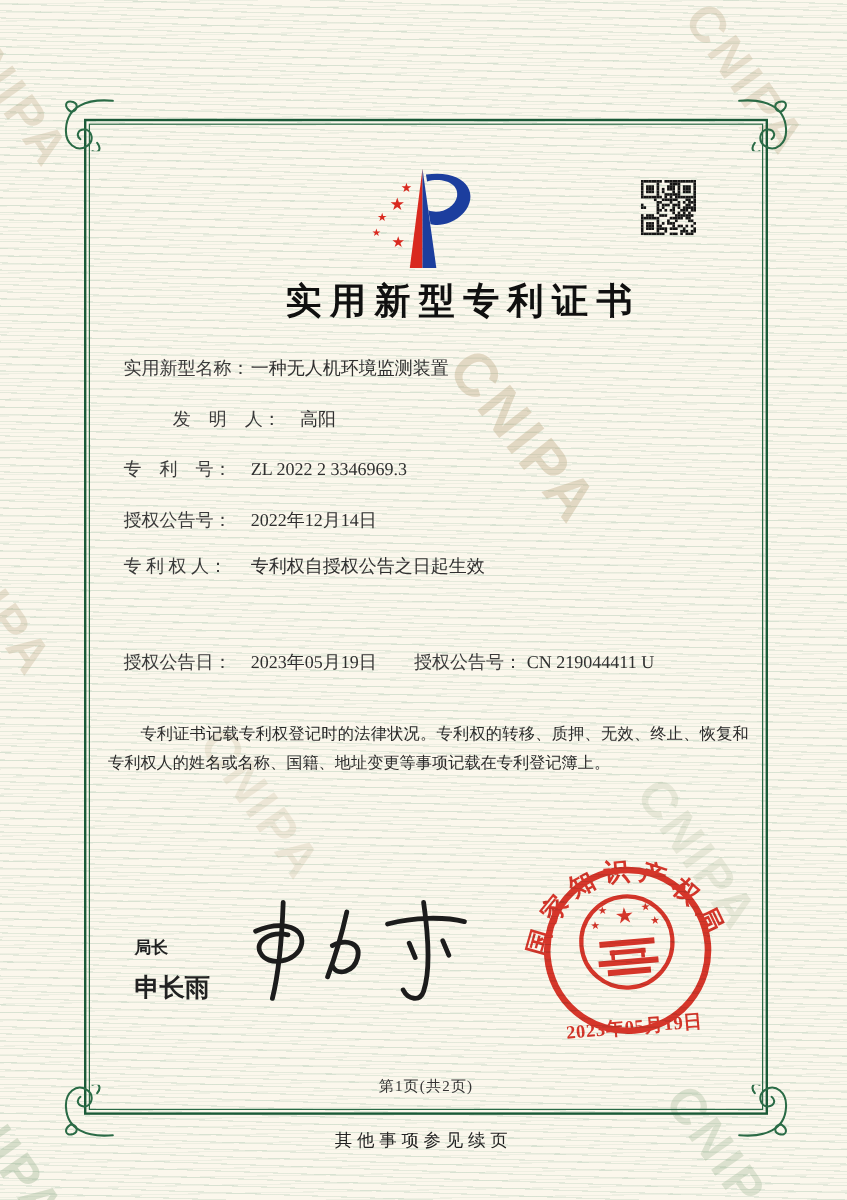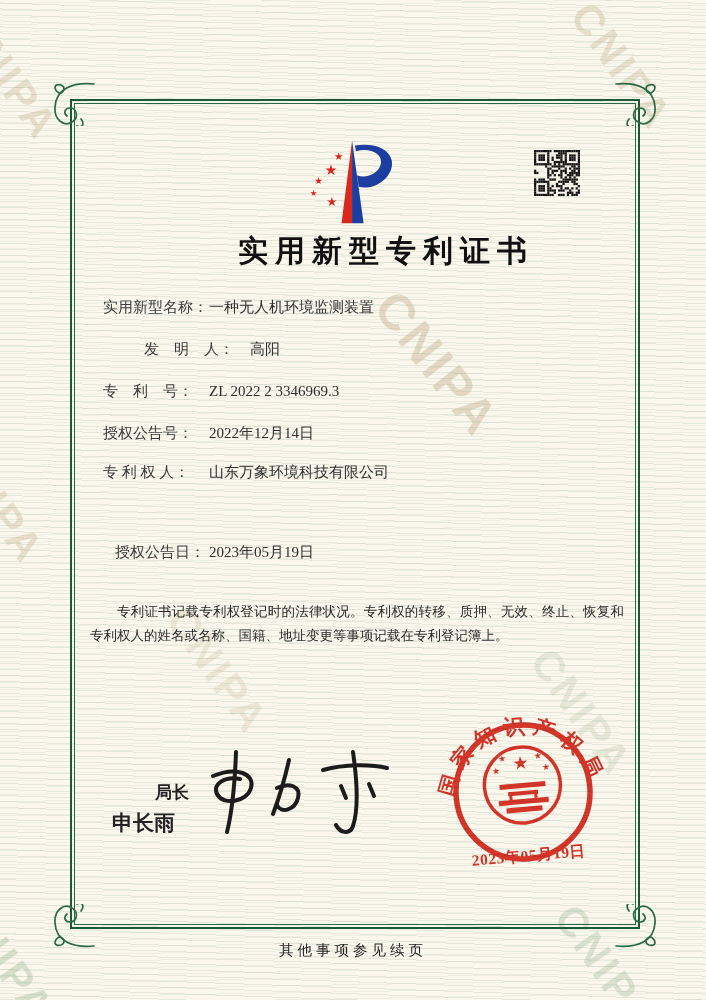--- a/index.html
+++ b/index.html
@@ -53,35 +53,35 @@
   .qr svg{width:46px;height:46px;fill:#141414;}
   .title{
     left:70px;top:231px;width:632px;margin:0;text-align:center;
     font-size:30px;font-weight:bold;letter-spacing:7px;color:#101010;
   }
   
   .row{left:103px;font-size:15px;color:#3a3a3a;white-space:nowrap;}
   .row .lbl{display:inline-block;width:102px;white-space:pre;}
   .row .val{margin-left:4px;color:#2f2f2f;}
   .r1{top:298px;font-family:Liberation Serif, serif;} .r2{top:340px;margin-left:41px;} .r3{top:382px;} .r4{top:424px;}
-  .r5{top:463px;} .r6{top:497px;} .r7a{top:543px;text-align:right;} .r7b{top:543px;left:345px;}
+  .r5{top:463px;} .r6{top:497px;} .r7a{top:543px;} .r7b{top:543px;left:345px;}
   .r6 .val{
     display:inline-block;vertical-align:top;white-space:normal;
     width:428px;line-height:1.5;
   }
   .r7b .lbl{width:auto;}
   
   .para{
     left:90px;width:534px;margin:0;font-size:13.5px;line-height:1.8;
     color:#2a2a2a;text-indent:2em;text-align:justify;
   }
   .p1{top:578px;} .p2{top:600px;}
   
-  .sig-title{left:112px;top:781px;font-size:17px;font-weight:600;color:#222;
-    font-family:"Liberation Sans","DejaVu Sans",sans-serif;margin-left:43px;}
+  .sig-title{left:112px;top:781px;font-size:14px;font-weight:600;color:#222;
+    font-family:"Liberation Sans","DejaVu Sans",sans-serif;}
   .sig-name{left:112px;top:809px;font-size:21px;font-weight:600;color:#222;
     font-family:"Liberation Sans","DejaVu Sans",sans-serif;}
   .sig-script{left:185px;top:742px;width:210px;height:95px;}
   
   .seal{left:428px;top:697px;width:190px;height:190px;
     transform:rotate(-5deg);mix-blend-mode:multiply;opacity:0.93;}
   
   .pageinfo{left:70px;top:897px;width:570px;text-align:center;
     font-size:12.5px;letter-spacing:1px;color:#333;}
   .footnote{left:0;top:941px;width:706px;text-align:center;
@@ -397,24 +397,27 @@
   <div class="abs row r2">
     <span class="lbl">发　明　人：</span><span class="val">高阳</span>
   </div>
   <div class="abs row r3">
     <span class="lbl">专　利　号：</span><span class="val">ZL 2022 2 3346969.3</span>
   </div>
   <div class="abs row r4">
     <span class="lbl">授权公告号：</span><span class="val">2022年12月14日</span>
   </div>
   <div class="abs row r5">
-    <span class="lbl">专 利 权 人：</span><span class="val">山东万象环境科技有限公司</span>
+    <span class="lbl">专 利 权 人：</span><span class="val">专利权自授权公告之日起生效</span>
   </div>
   <div class="abs row r7a">
     <span class="lbl">授权公告日：</span><span class="val">2023年05月19日</span>
+  </div>
+  <div class="abs row r7b">
+    <span class="lbl">授权公告号：</span><span class="val">CN 219044411 U</span>
   </div>
 
   <p class="abs para p2">专利证书记载专利权登记时的法律状况。专利权的转移、质押、无效、终止、恢复和专利权人的姓名或名称、国籍、地址变更等事项记载在专利登记簿上。</p>
 
   <div class="abs sig-title">局长</div>
   <div class="abs sig-name">申长雨</div>
 
   <svg class="abs sig-script" viewBox="0 0 210 95">
     <g fill="none" stroke="#1c1c1c" stroke-width="4" stroke-linecap="round" stroke-linejoin="round">
       <path d="M28,34 C52,24 70,32 66,46 C62,60 38,64 32,52 C27,42 40,34 55,37"></path>
@@ -446,15 +449,16 @@
       <rect x="72" y="86" width="46" height="5"></rect>
       <rect x="80" y="94" width="30" height="4"></rect>
       <rect x="81" y="94" width="3" height="8"></rect>
       <rect x="106" y="94" width="3" height="8"></rect>
       <rect x="70" y="102" width="50" height="5"></rect>
       <rect x="77" y="110" width="36" height="5"></rect>
     </g>
     <text x="95" y="164" font-size="15.5" font-weight="bold" fill="#d7271d" text-anchor="middle" letter-spacing="0.5">2023年05月19日</text>
   </svg>
 
+  <div class="abs pageinfo">第1页(共2页)</div>
   <div class="abs footnote">其他事项参见续页</div>
 
 </div>
 
 </body></html>

